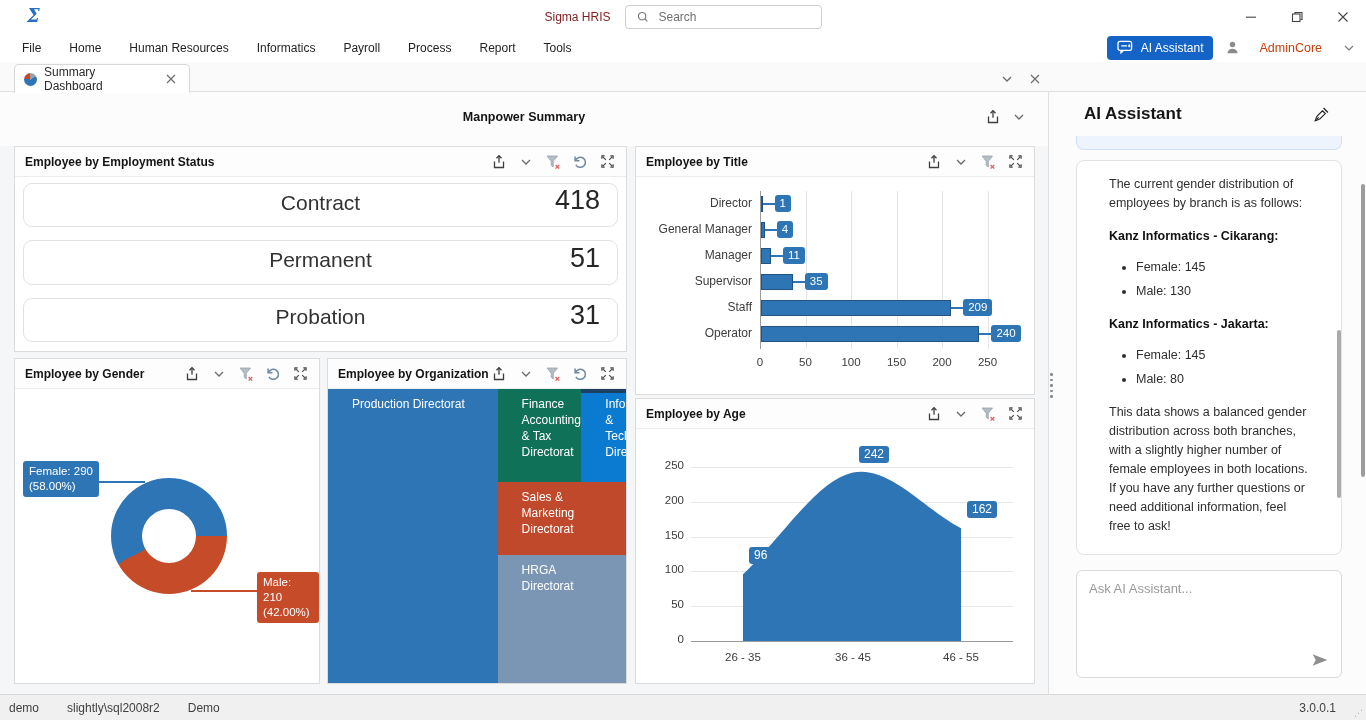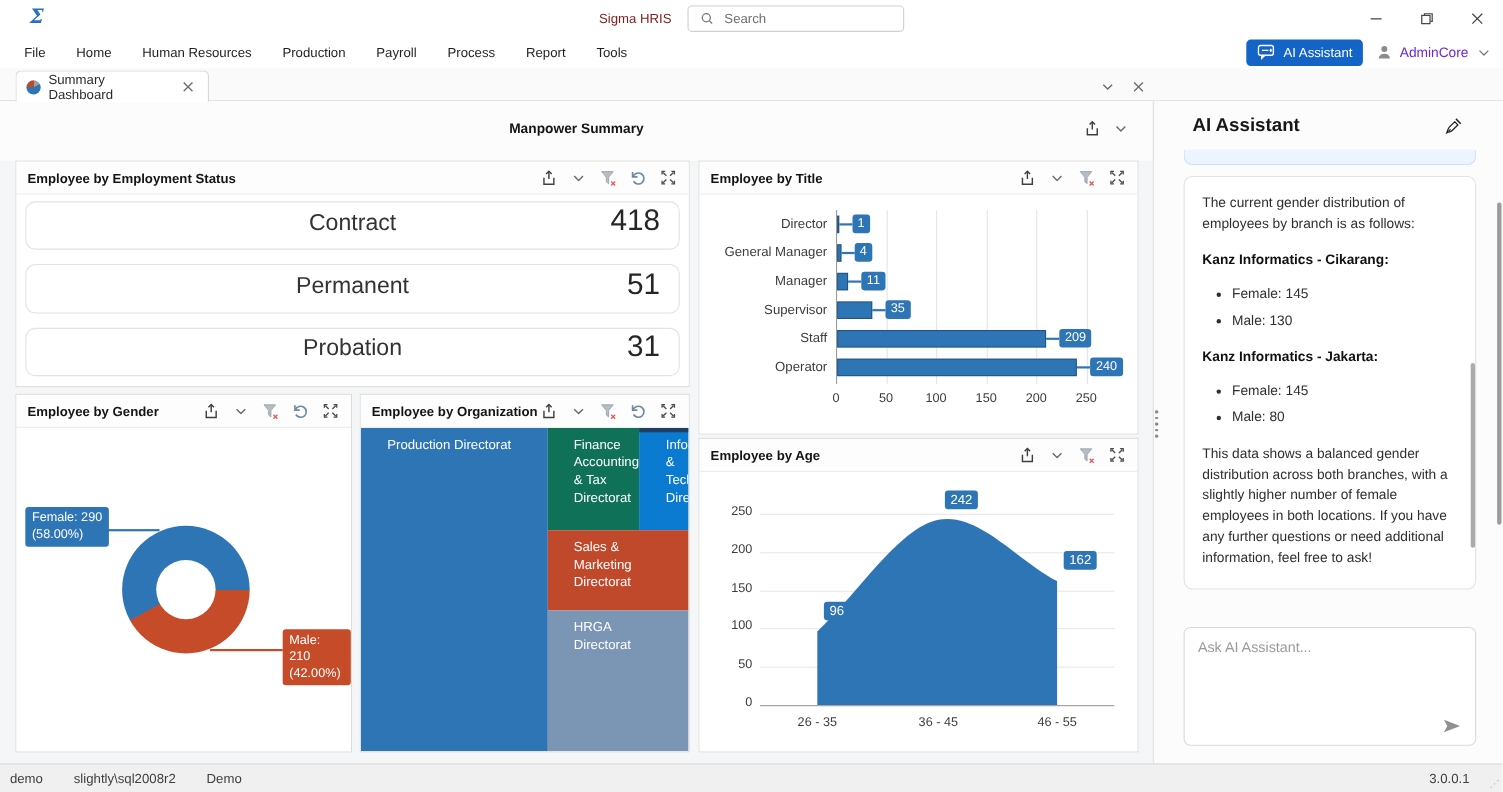--- a/index.html
+++ b/index.html
@@ -24,21 +24,21 @@
 
   
   .menubar { position:relative; height:29px; background:#fff; display:flex; align-items:center;
              padding-left:8px; }
   .menu-item { padding:0 14px; font-size:12px; color:#1f1f1f; height:29px;
                display:flex; align-items:center; cursor:default; }
   .menu-right { position:absolute; right:8px; top:0; height:29px; display:flex;
                 align-items:center; gap:10px; }
   .ai-btn { height:24px; background:#1464c8; border-radius:4px; color:#fff; font-size:12px;
             display:flex; align-items:center; gap:6px; padding:0 10px; }
-  .user-menu { display:flex; align-items:center; gap:5px; font-size:12.5px; color:#6d28d9; }
+  .user-menu { display:flex; align-items:center; gap:18px; font-size:12.5px; color:#c2410c; }
 
   
   .tabstrip { position:relative; height:30px; background:#fafafa; border-bottom:1px solid #e0e0e0; }
   .tab { position:absolute; left:14px; top:2px; height:29px; width:176px; background:#fff;
          border:1px solid #d8d8d8; border-bottom:none; border-radius:5px 5px 0 0;
          display:flex; align-items:center; gap:7px; padding:0 9px; z-index:2; }
   .tab-pie { width:13px; height:13px; border-radius:50%;
              background:conic-gradient(#9aa0a6 0 17%, #2e75b6 17% 76%, #c0492b 76% 100%); }
   .tab-label { font-size:12px; color:#2b2b2b; flex:1; }
   .tabstrip-tools { position:absolute; right:322px; top:8px; display:flex; gap:10px; align-items:center; }
@@ -99,21 +99,21 @@
   
   .splitter { position:relative; width:6px; background:#fbfbfb; border-left:1px solid #e0e0e0; }
   .grip { position:absolute; left:1px; top:281px; display:flex; flex-direction:column; gap:3px; }
   .grip i { width:2.5px; height:2.5px; border-radius:50%; background:#8a8a8a; display:block; }
   .ai-panel { position:relative; flex:1; background:#fcfcfc; }
   .ai-title { position:absolute; left:30px; top:12px; font-size:17px; font-weight:700; color:#161616; }
   .ai-broom { position:absolute; right:36px; top:13px; }
   .ai-bubble { position:absolute; left:22px; top:44px; width:266px; height:14px;
                background:#eef4fd; border:1px solid #cfdff7; border-radius:0 0 8px 8px; border-top:none; }
   .ai-card { position:absolute; left:22px; top:68px; width:266px; background:#fff;
-             border:1px solid #e2e2e2; border-radius:8px; padding:14px 16px 16px;
+             border:1px solid #e2e2e2; border-radius:8px; padding:14px 32px 16px;
              font-size:12.5px; color:#2f2f2f; line-height:19px; }
   .ai-card p { margin:0 0 10px; }
   .ai-card p:last-child { margin-bottom:2px; }
   .ai-card h4 { font-size:12.5px; font-weight:700; color:#111; margin:14px 0 12px; }
   .ai-card ul { margin:10px 0 14px; padding-left:27px; }
   .ai-card li { margin:5px 0; }
   .ai-input { position:absolute; left:22px; top:478px; width:266px; height:108px; background:#fff;
               border:1px solid #d9d9d9; border-radius:6px; }
   .ai-input textarea { width:100%; height:76px; border:none; outline:none; resize:none;
                        font-family:inherit; font-size:13px; color:#333; padding:10px 12px; background:transparent; }
@@ -165,21 +165,21 @@
           </svg>
         </span>
     </div>
   </div>
 
   <div class="menubar">
     <div id="menu-items" style="display: flex;">
         <div class="menu-item">File</div>
         <div class="menu-item">Home</div>
         <div class="menu-item">Human Resources</div>
-        <div class="menu-item">Production</div>
+        <div class="menu-item">Informatics</div>
         <div class="menu-item">Payroll</div>
         <div class="menu-item">Process</div>
         <div class="menu-item">Report</div>
         <div class="menu-item">Tools</div>
       </div>
     <div class="menu-right">
       <div class="ai-btn">
         <span class="picon">
             <svg viewBox="0 0 18 16" width="17" height="15">
               <rect x="1" y="1.5" width="14.5" height="9.5" rx="2" fill="none" stroke="#fff" stroke-width="1.4"></rect>

